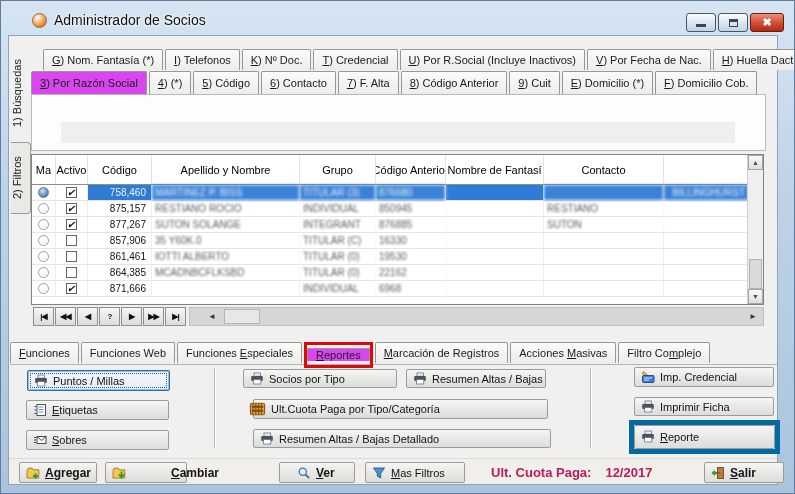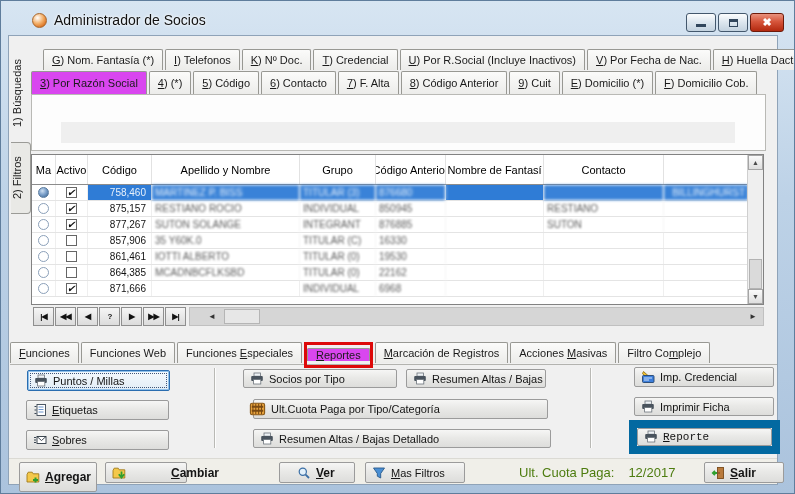--- a/index.html
+++ b/index.html
@@ -98,26 +98,26 @@
   .redbox-tab .tab{ margin:0; height:22px; }
 
   
   .btn{ position:absolute; display:flex; align-items:center; gap:5px; padding:0 6px; font-size:11px; color:#141414;
     background:linear-gradient(#f6f6f5,#e9e9e7 45%,#dddddb); border:1px solid #9b9b9b; border-radius:2px; cursor:pointer; white-space:nowrap;}
   .btn .ic{ width:14px; height:14px; flex:none; }
   .btn.focused{ border:1px solid #2a6db0; box-shadow:inset 0 0 0 1px #8fc0ea; background:linear-gradient(#f4f9fd,#e2edf6); }
   .btn.focused::after{ content:""; position:absolute; inset:2px; border:1px dotted #40577a; }
   .btn.bold{ font-weight:bold; font-size:12px; }
   .vdivider{ position:absolute; width:1px; background:#b9b9b5; box-shadow:1px 0 0 #fdfdfd; }
-  .redbox-btn{ position:absolute; border:8px solid #0369a1;font-family:Liberation Mono, monospace; }
+  .redbox-btn{ position:absolute; border:5px solid #0369a1; }
   .redbox-btn .btn{ position:relative; left:0; top:0; width:100%; height:100%; }
 
   
   .footer-band{ position:absolute; left:0; right:0; top:422px; bottom:0; background:#f0efe9; border-top:1px solid #dbdad4; }
-  .ultcuota{ position:absolute; left:510px; top:429px; font-size:13px; font-weight:normal; color:#4d7c0f; }
+  .ultcuota{ position:absolute; left:482px; top:429px; font-size:13px; font-weight:bold; color:#be185d; }
   .ultcuota .val{ margin-left:14px; }
   u{ text-decoration:underline; }
 </style>
 </head>
 <body>
 
 <svg width="0" height="0" style="position:absolute">
 <defs>
   <g id="i-printer">
     <rect x="4" y="1" width="6.5" height="3.2" fill="#eef2f5" stroke="#6b737b" stroke-width="0.8"></rect>
@@ -446,21 +446,21 @@
     <div class="redbox-btn" style="left:620px;top:384px;width:151px;height:34px;">
       <div class="btn">
         <svg class="ic" viewBox="0 0 14 14">
             <use href="#i-printer"></use>
           </svg>
         <span><u>R</u>eporte</span>
       </div>
     </div>
 
     <div class="footer-band"></div>
-    <div class="btn bold" style="left:10px;top:426px;width:78px;height:30px;">
+    <div class="btn bold" style="left:10px;top:426px;width:78px;height:21px;">
       <svg class="ic" viewBox="0 0 14 14">
           <use href="#i-folder-plus"></use>
         </svg>
       <span><u>A</u>gregar</span>
     </div>
     <div class="btn bold" style="left:96px;top:426px;width:82px;height:21px;gap:45px;">
       <svg class="ic" viewBox="0 0 14 14">
           <use href="#i-folder-down"></use>
         </svg>
       <span><u>C</u>ambiar</span>

